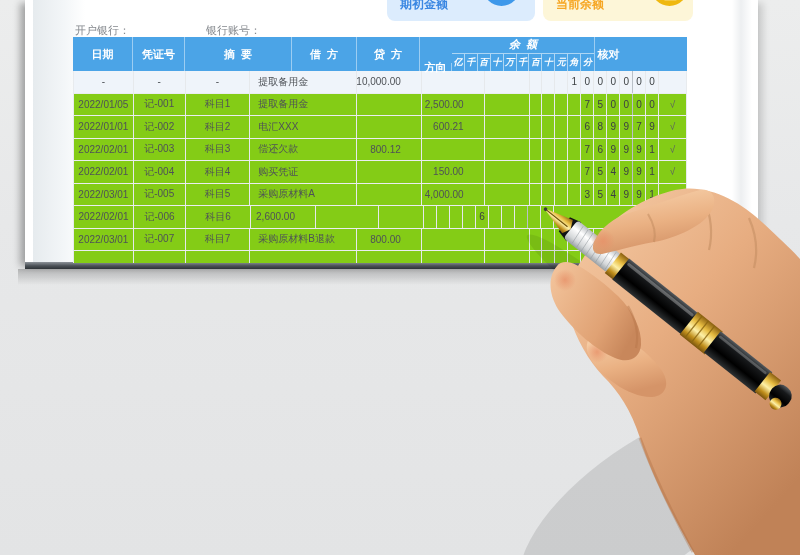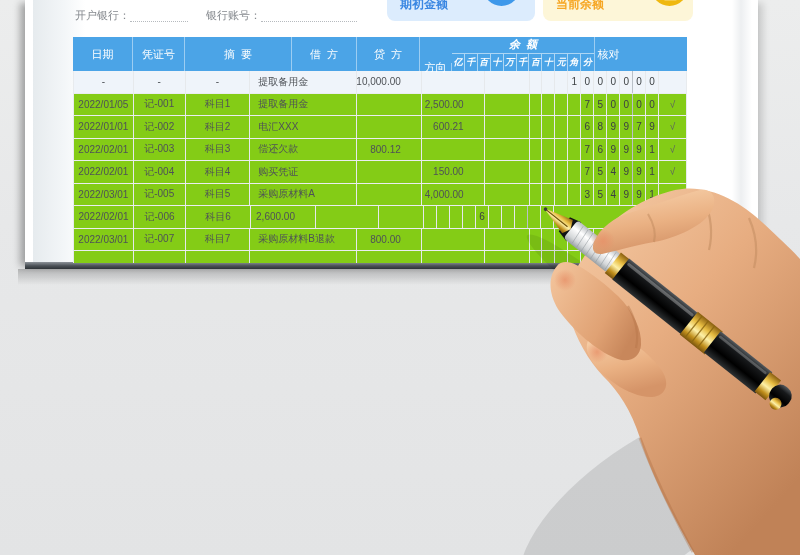--- a/index.html
+++ b/index.html
@@ -11,39 +11,39 @@
     box-shadow:-5px 3px 7px rgba(0,0,0,.30),5px 3px 7px rgba(0,0,0,.14);z-index:1;}
   .page::before{content:"";position:absolute;left:8px;top:0;width:52px;height:100%;
     background:linear-gradient(90deg,#e6ebee 0%,#f3f6f8 60%,#ffffff 100%);}
   .page::after{content:"";position:absolute;right:6px;top:0;width:20px;height:100%;
     background:linear-gradient(90deg,#ffffff 0%,#edeff1 45%,#ffffff 100%);}
   .page-bottom-bar{position:absolute;left:25px;top:262px;width:733px;height:7px;z-index:1;
     background:linear-gradient(180deg,#8d9399 0%,#4a5056 55%,#2e3337 100%);}
   .page-bottom-shadow{position:absolute;left:18px;top:269px;width:747px;height:16px;z-index:1;
     background:linear-gradient(180deg,rgba(0,0,0,.22),rgba(0,0,0,0));}
   
-  .bank-row{position:absolute;left:75px;top:6px;height:18px;display:flex;align-items:center;z-index:2;}
+  .bank-row{position:absolute;left:75px;top:20px;height:18px;display:flex;align-items:flex-end;z-index:2;font-family:Liberation Mono, monospace;}
   .bank-label{font-size:11px;color:#84888d;line-height:14px;white-space:nowrap;}
   .dotted-line{border-bottom:1px dotted #b6babe;height:13px;display:inline-block;}
   .line-bank{width:58px;margin-right:18px;}
   .line-account{width:96px;}
   .badge{position:absolute;top:-12px;height:33px;border-radius:8px;z-index:2;}
   .badge-blue{left:387px;width:148px;background:#dcecfd;}
   .badge-yellow{left:543px;width:150px;background:#fdf6d8;}
   .badge-label{position:absolute;left:13px;bottom:8px;font-size:12px;font-weight:bold;white-space:nowrap;}
   .badge-blue .badge-label{color:#3a87e2;}
   .badge-yellow .badge-label{color:#f6a623;}
   .badge-circle{position:absolute;width:37px;height:37px;border-radius:50%;top:-19px;
     display:flex;align-items:flex-end;justify-content:center;}
   .badge-blue .badge-circle{left:96px;background:#3e98ea;}
   .badge-yellow .badge-circle{right:5px;background:#efb810;}
   
   .ledger{position:absolute;left:73px;top:37px;width:614px;z-index:2;}
   .thead{display:flex;height:34px;background:#4ba4e7;}
-  .hcell{display:flex;align-items:center;justify-content:center;color:#fff;font-weight:normal;
+  .hcell{display:flex;align-items:center;justify-content:center;color:#fff;font-weight:bold;
     font-size:11px;box-sizing:border-box;border-right:1px solid rgba(255,255,255,.45);white-space:pre;}
   .hgroup{display:flex;flex-direction:column;box-sizing:border-box;border-right:1px solid rgba(255,255,255,.45);}
   .hg-top{height:16px;display:flex;align-items:center;justify-content:center;color:#fff;
     font-weight:bold;font-size:11px;white-space:pre;border-bottom:1px solid rgba(255,255,255,.55);}
   .hg-bottom{display:flex;height:18px;}
   .hg-bottom .dcell{width:13px;display:flex;align-items:center;justify-content:center;
     color:#fff;font-size:9px;font-weight:bold;box-sizing:border-box;border-right:1px solid rgba(255,255,255,.55);}
   .hg-bottom .dcell:last-child{border-right:none;}
   .col-date{width:60px;} .col-voucher{width:52px;} .col-account{width:65px;}
   .col-summary{width:107px;} .col-debit{width:65px;} .col-credit{width:63px;}

